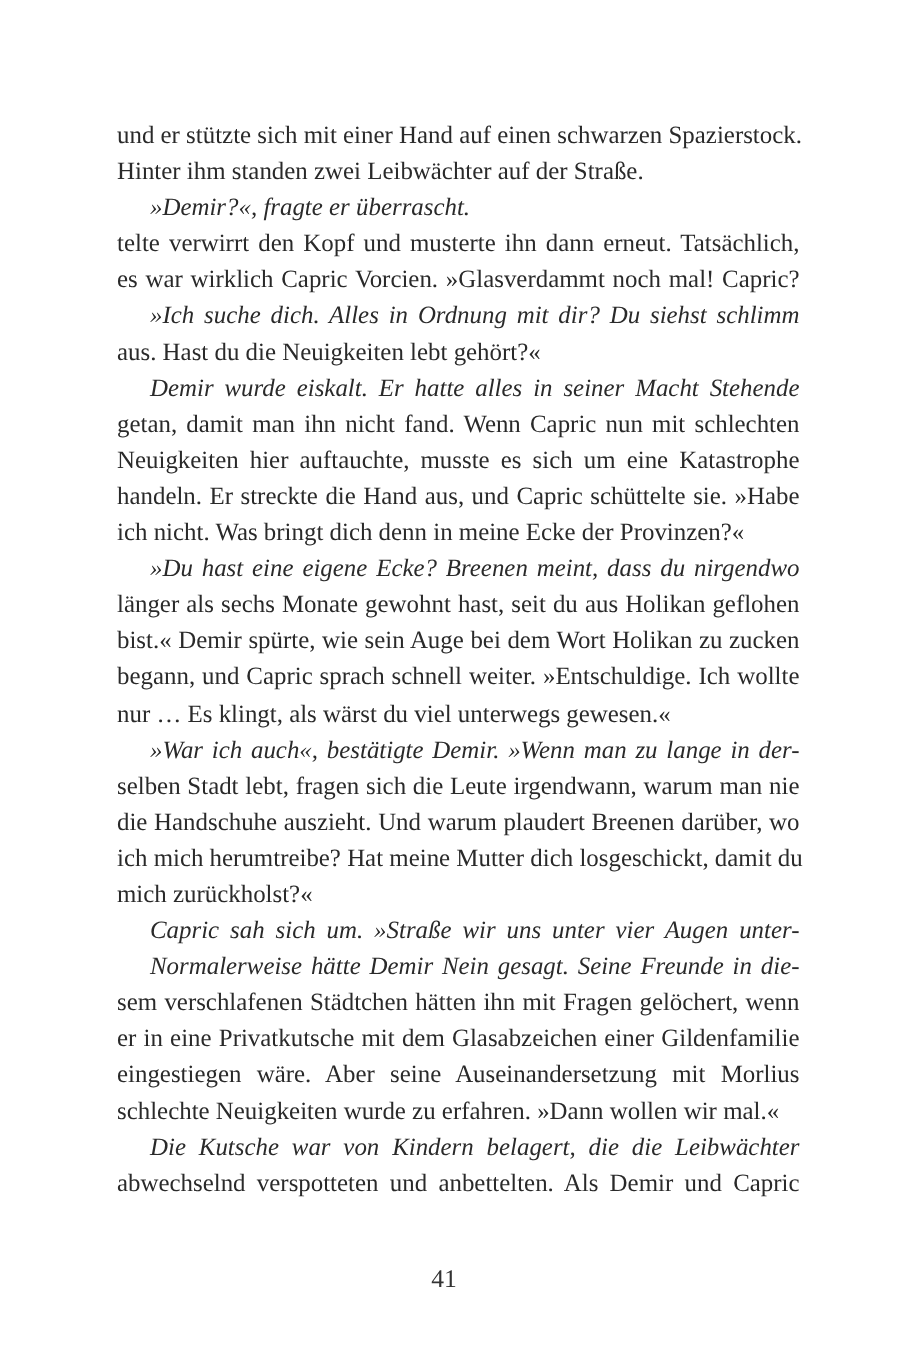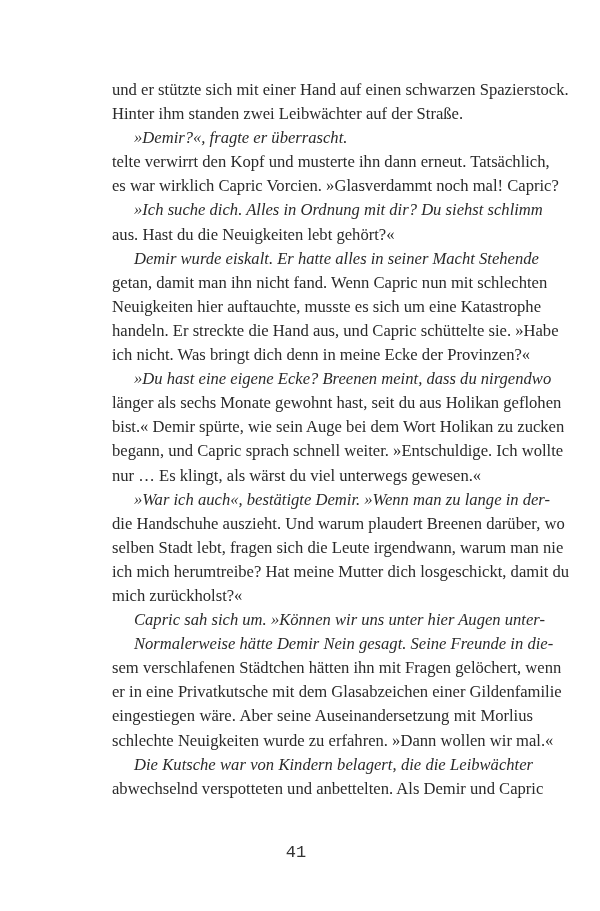--- a/index.html
+++ b/index.html
@@ -7,27 +7,27 @@
       width: 600px; height: 911px; position: relative; overflow: hidden;
       font-family: "Liberation Serif", "DejaVu Serif", serif;
       color: #2a2a2a;
     }
     .page-body {
       position: absolute; left: 78px; top: 78px; width: 455px;
       font-size: 16.6px; line-height: 24.1px;
     }
     .line {
       display: block; white-space: nowrap; height: 24.1px;
-      text-align: justify; text-align-last: justify; margin-left: 34px;
+      text-align: justify; text-align-last: justify;
     }
     .line.last { text-align-last: left; }
     .line.indent { text-indent: 22px; font-style: italic; }
     .page-number {
       position: absolute; left: 0; width: 592px; top: 843px;
-      text-align: center; font-size: 17px; color: #333; font-family: Liberation Mono, monospace;
+      text-align: center; font-size: 17px; color: #333;
     }
   </style>
 </head>
 <body>
 
 <div class="page-body" id="page-body">
     <span class="line last">und er stützte sich mit einer Hand auf einen schwarzen Spazierstock.</span>
     <span class="line last">Hinter ihm standen zwei Leibwächter auf der Straße.</span>
     <span class="line indent last">»Demir?«, fragte er überrascht.</span>
     <span class="line">telte verwirrt den Kopf und musterte ihn dann erneut. Tatsächlich,</span>
@@ -38,25 +38,25 @@
     <span class="line">getan, damit man ihn nicht fand. Wenn Capric nun mit schlechten</span>
     <span class="line">Neuigkeiten hier auftauchte, musste es sich um eine Katastrophe</span>
     <span class="line">handeln. Er streckte die Hand aus, und Capric schüttelte sie. »Habe</span>
     <span class="line last">ich nicht. Was bringt dich denn in meine Ecke der Provinzen?«</span>
     <span class="line indent">»Du hast eine eigene Ecke? Breenen meint, dass du nirgendwo</span>
     <span class="line">länger als sechs Monate gewohnt hast, seit du aus Holikan geflohen</span>
     <span class="line">bist.« Demir spürte, wie sein Auge bei dem Wort Holikan zu zucken</span>
     <span class="line">begann, und Capric sprach schnell weiter. »Entschuldige. Ich wollte</span>
     <span class="line last">nur … Es klingt, als wärst du viel unterwegs gewesen.«</span>
     <span class="line indent">»War ich auch«, bestätigte Demir. »Wenn man zu lange in der-</span>
+    <span class="line">selben Stadt lebt, fragen sich die Leute irgendwann, warum man nie</span>
     <span class="line">die Handschuhe auszieht. Und warum plaudert Breenen darüber, wo</span>
-    <span class="line">selben Stadt lebt, fragen sich die Leute irgendwann, warum man nie</span>
     <span class="line">ich mich herumtreibe? Hat meine Mutter dich losgeschickt, damit du</span>
     <span class="line last">mich zurückholst?«</span>
-    <span class="line indent">Capric sah sich um. »Können wir uns unter hier Augen unter-</span>
+    <span class="line indent">Capric sah sich um. »Straße wir uns unter vier Augen unter-</span>
     <span class="line indent">Normalerweise hätte Demir Nein gesagt. Seine Freunde in die-</span>
     <span class="line">sem verschlafenen Städtchen hätten ihn mit Fragen gelöchert, wenn</span>
     <span class="line">er in eine Privatkutsche mit dem Glasabzeichen einer Gildenfamilie</span>
     <span class="line">eingestiegen wäre. Aber seine Auseinandersetzung mit Morlius</span>
     <span class="line last">schlechte Neuigkeiten wurde zu erfahren. »Dann wollen wir mal.«</span>
     <span class="line indent">Die Kutsche war von Kindern belagert, die die Leibwächter</span>
     <span class="line">abwechselnd verspotteten und anbettelten. Als Demir und Capric</span>
   </div>
 <div class="page-number">41</div>
 

